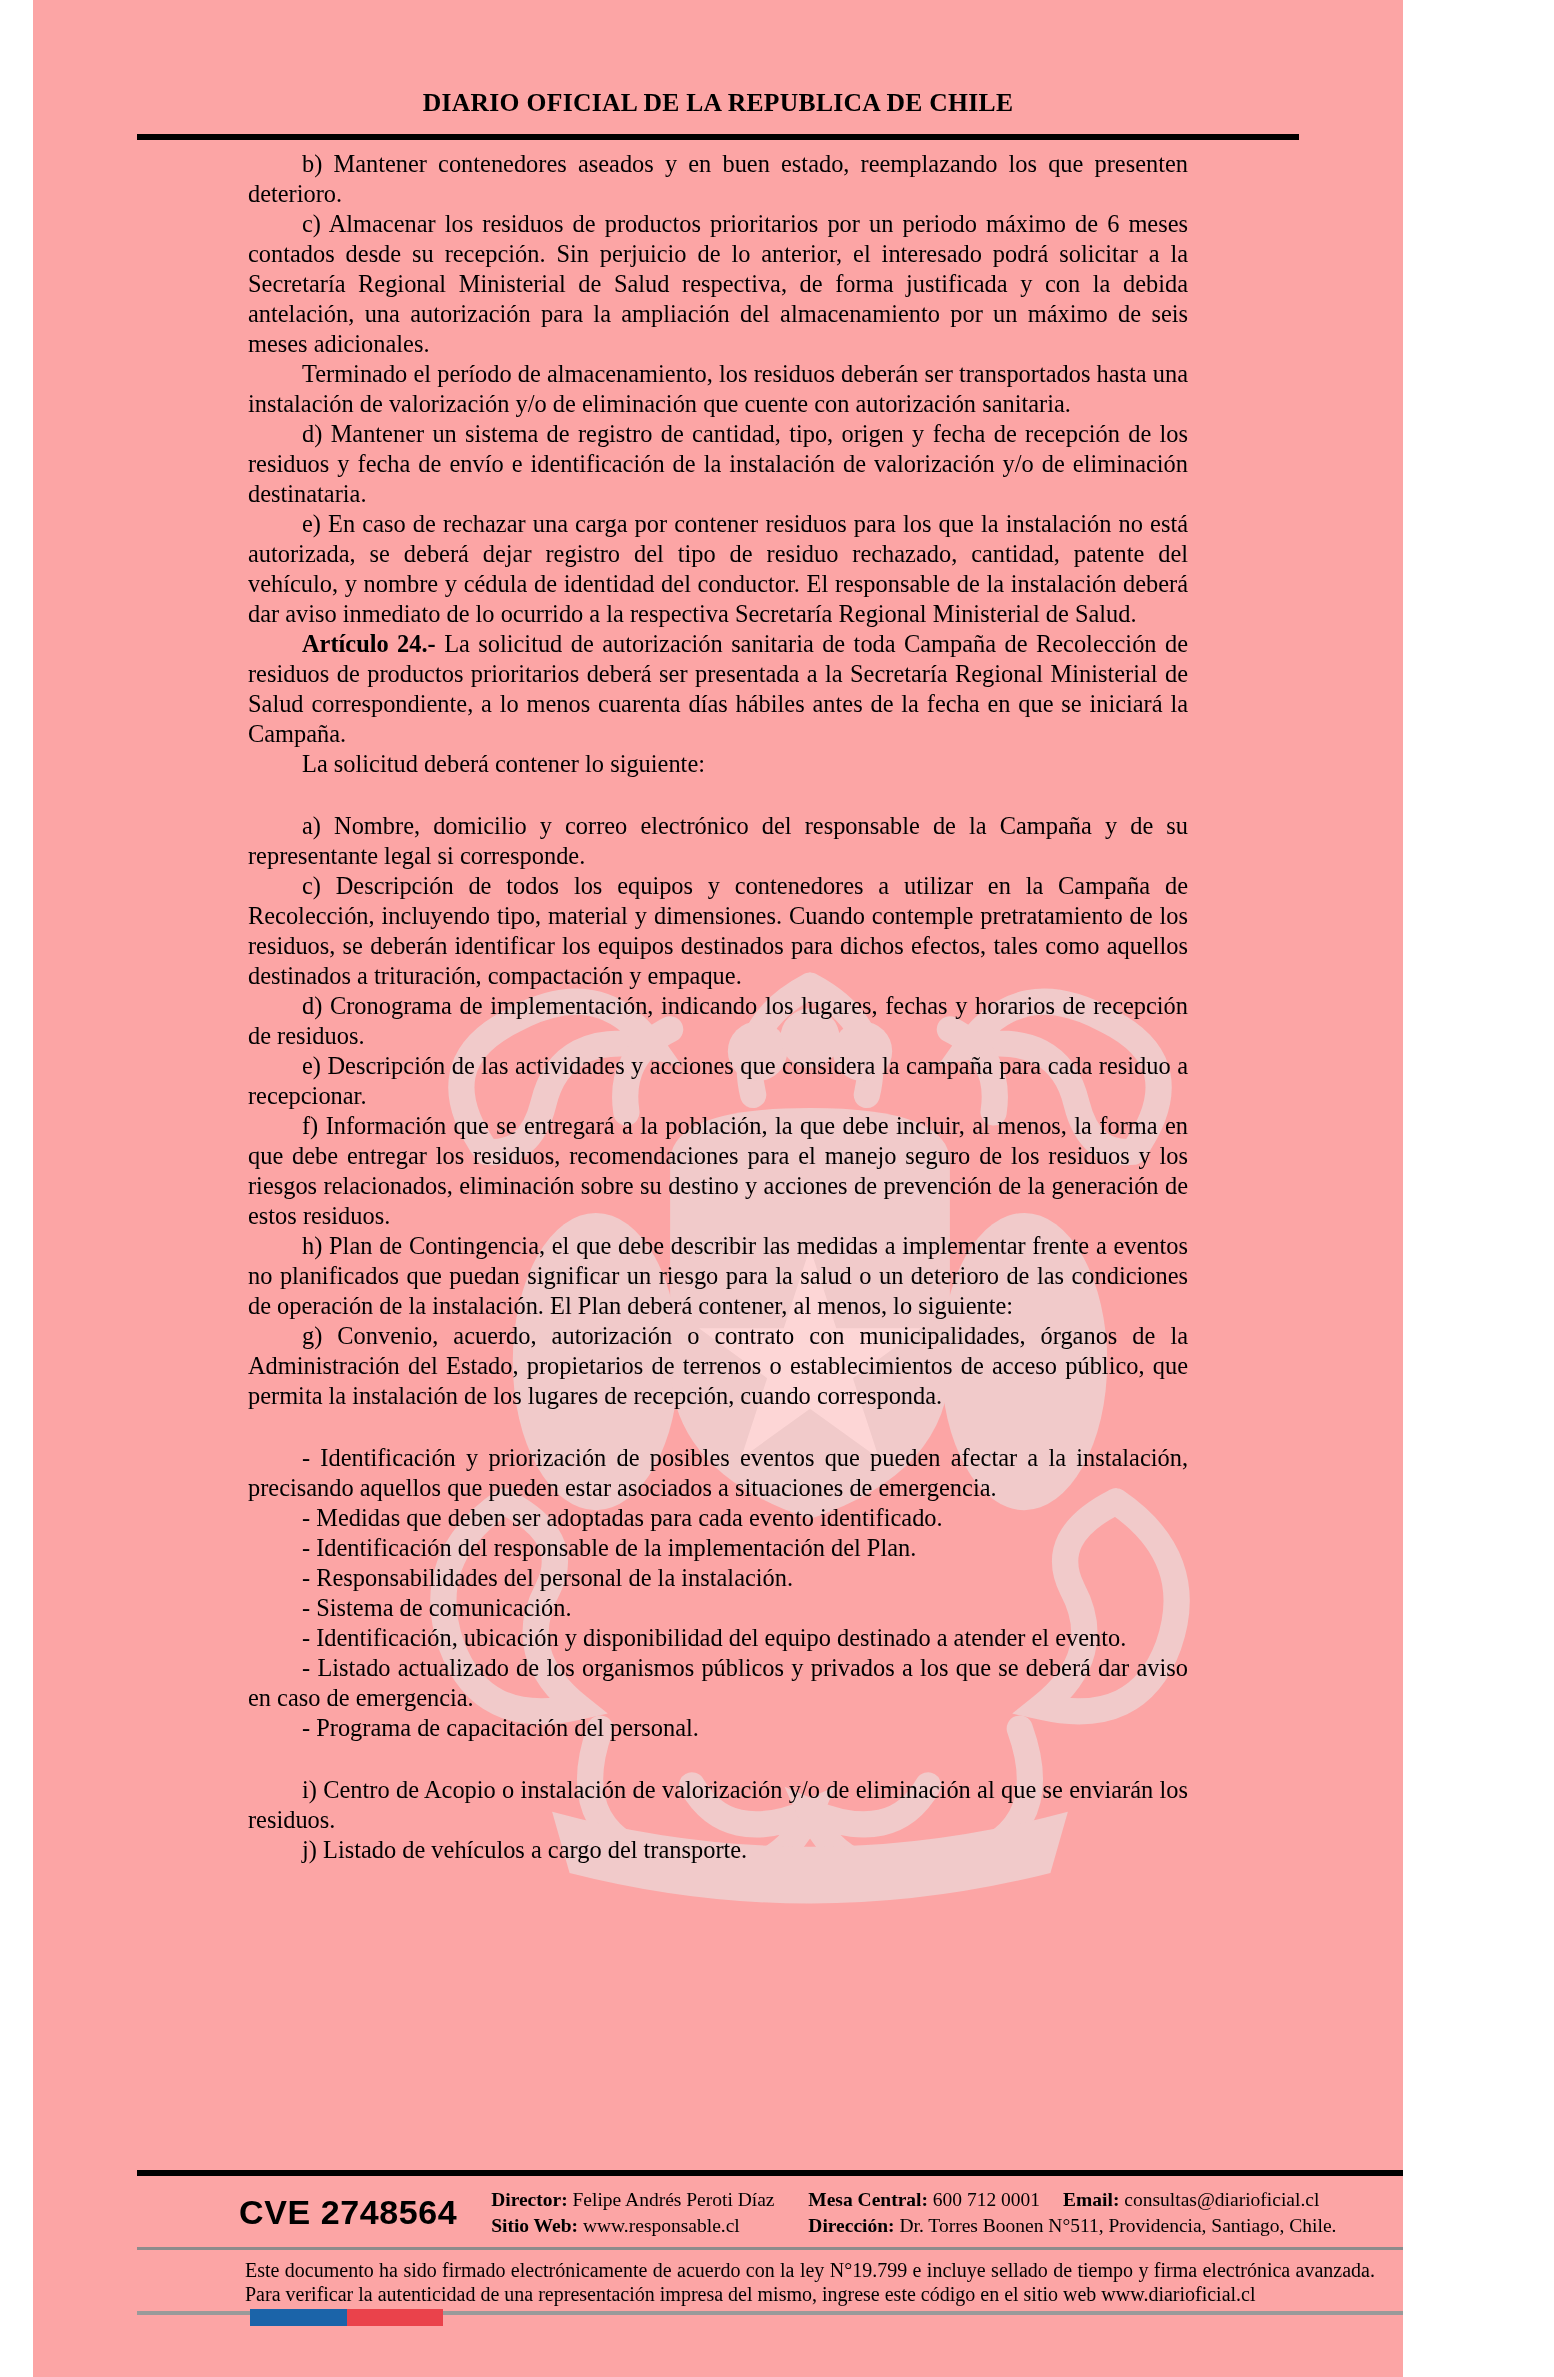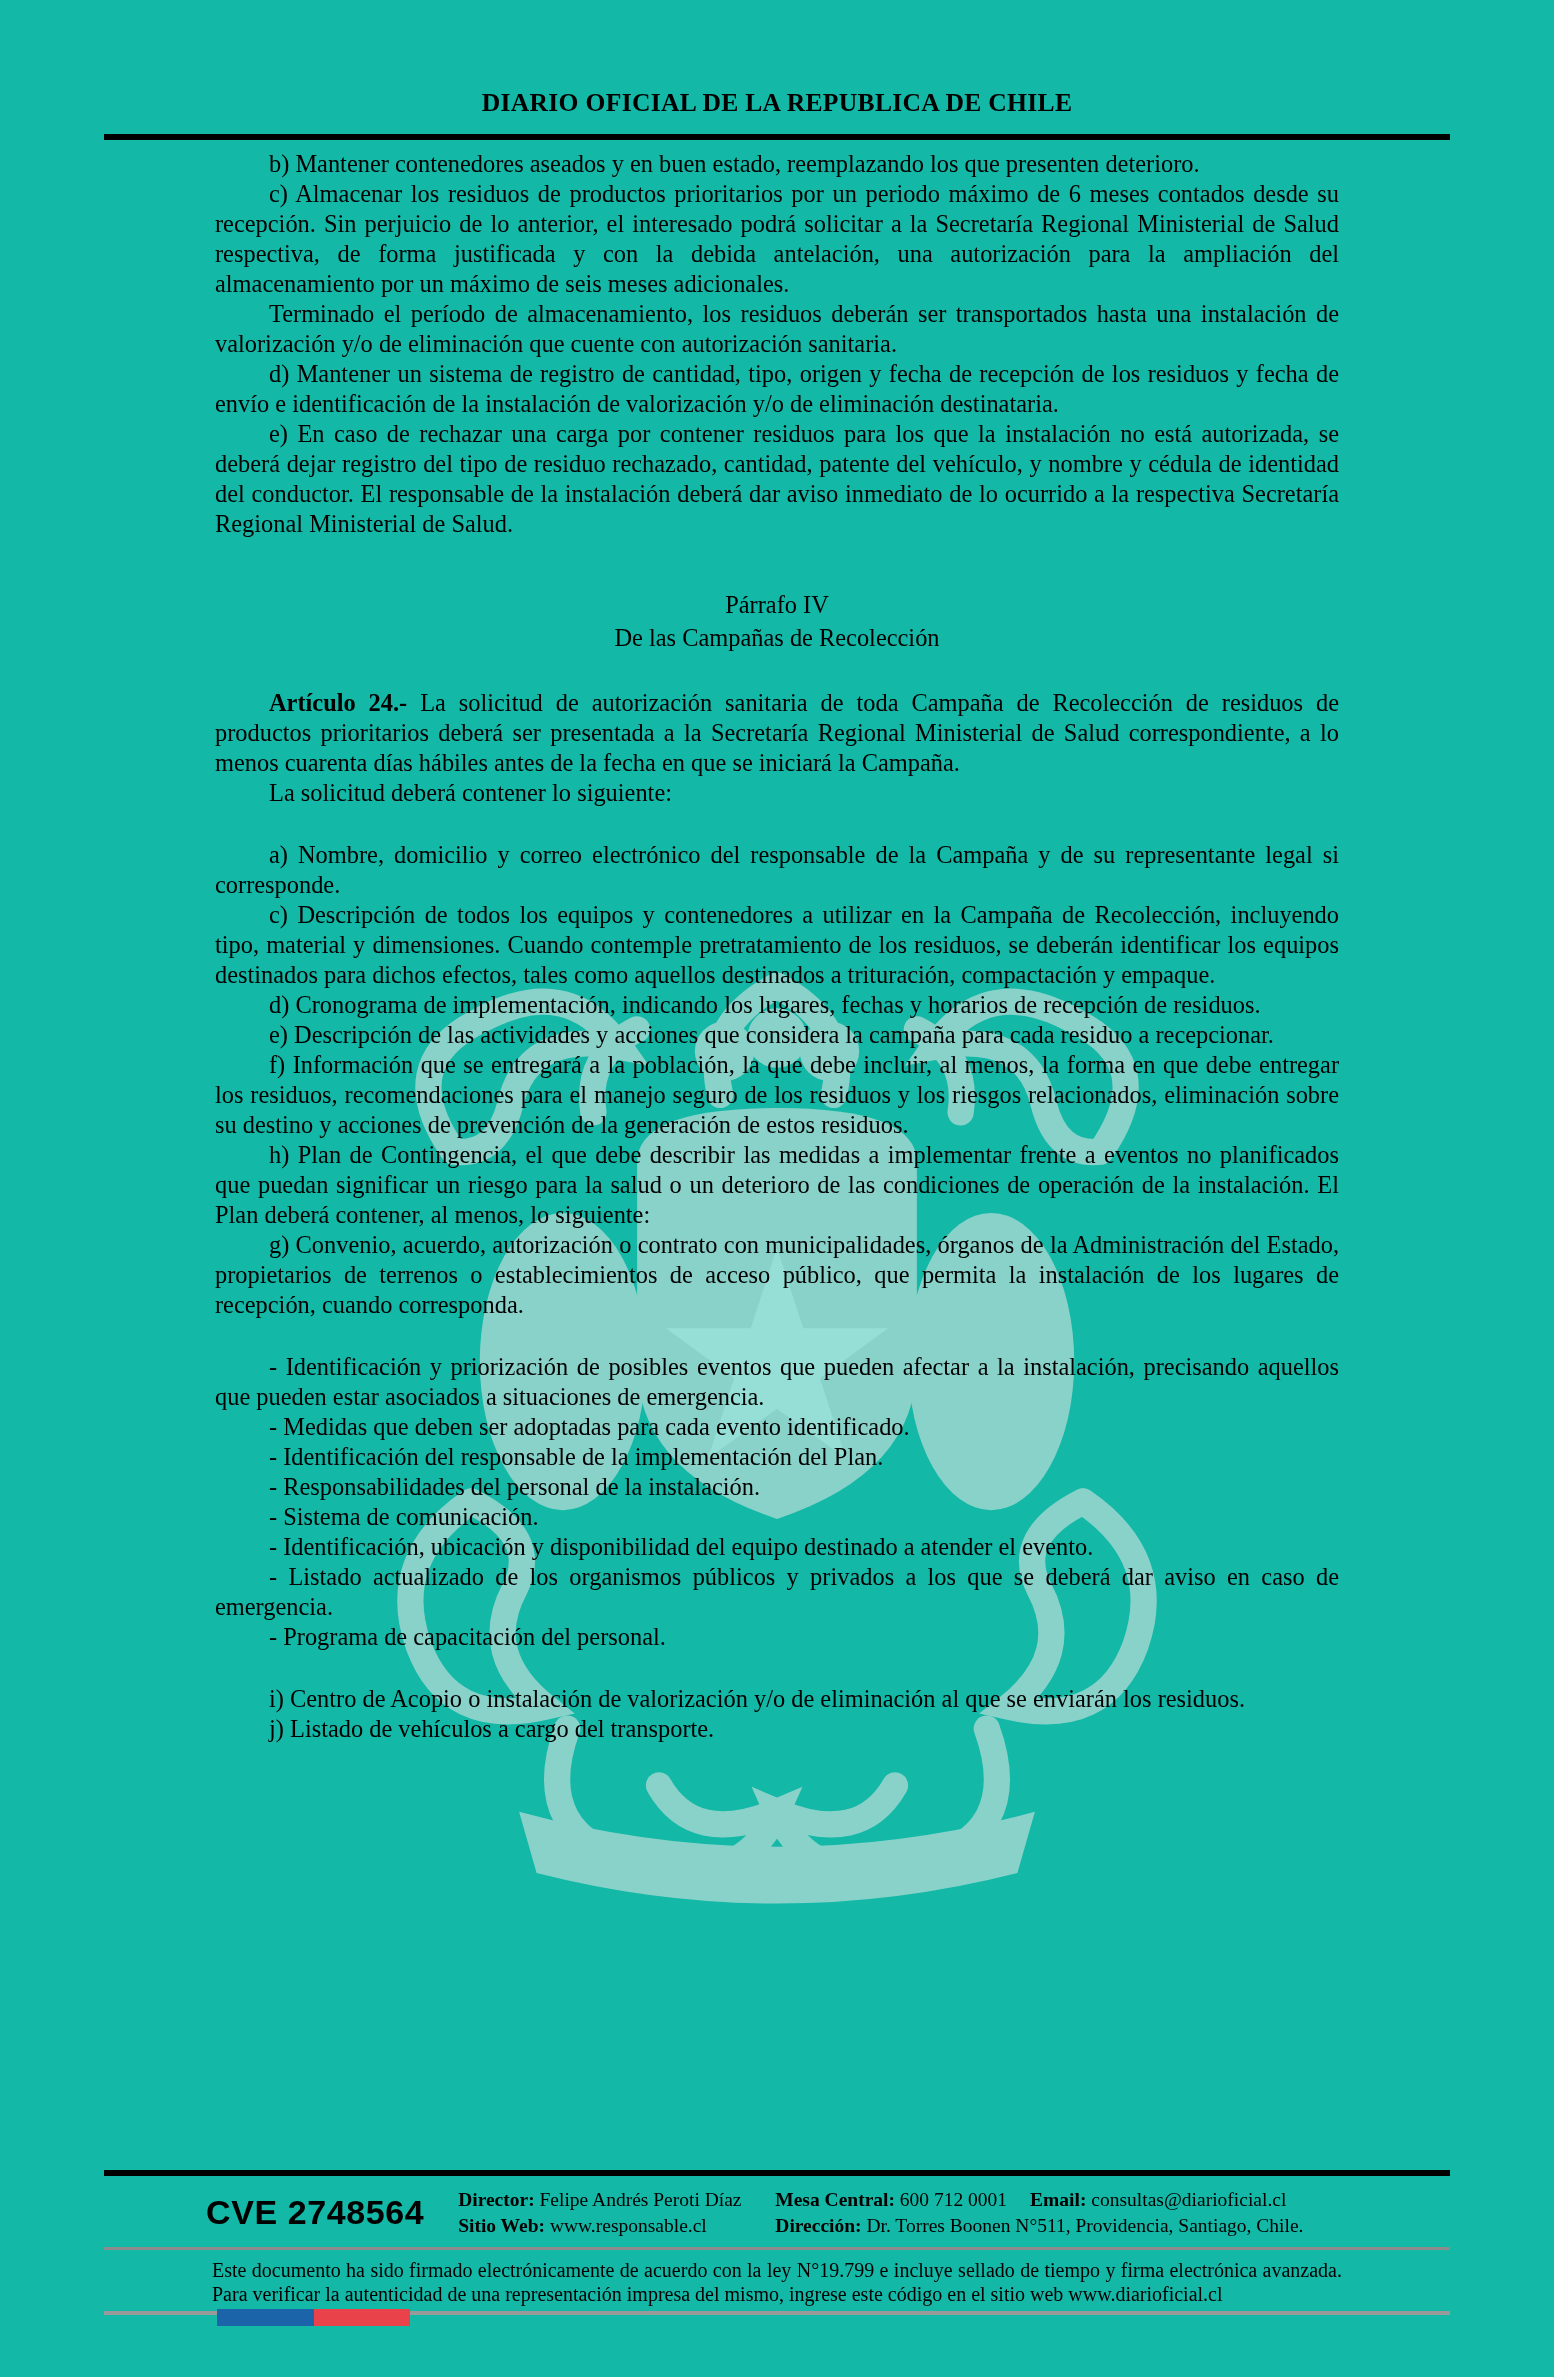--- a/index.html
+++ b/index.html
@@ -2,26 +2,27 @@
 <html style="font-size:9.8px"><head>
 <meta charset="utf-8">
 <style>
   html, body {
     margin: 0;
     padding: 0;
     background: #ffffff;
   }
   .page {
     position: relative;
-    width: 1554px;
+    width: 1370px;
     height: 2377px;
-    background: #14b8a6;
+    background: #fca5a5;
     overflow: hidden;
     font-family: "Liberation Serif", serif;
     color: #000000;
+    margin-left: 33px;
   }
 
   
   .watermark {
     position: absolute;
     left: 335px;
     top: 872px;
     width: 884px;
     height: 1049px;
     opacity: 0.55;
@@ -151,24 +152,20 @@
     <div class="rule-black-top"></div>
   </div>
 
   <div class="main">
     <p class="bp">b) Mantener contenedores aseados y en buen estado, reemplazando los que presenten deterioro.</p>
     <p class="bp">c) Almacenar los residuos de productos prioritarios por un periodo máximo de 6 meses contados desde su recepción. Sin perjuicio de lo anterior, el interesado podrá solicitar a la Secretaría Regional Ministerial de Salud respectiva, de forma justificada y con la debida antelación, una autorización para la ampliación del almacenamiento por un máximo de seis meses adicionales.</p>
     <p class="bp">Terminado el período de almacenamiento, los residuos deberán ser transportados hasta una instalación de valorización y/o de eliminación que cuente con autorización sanitaria.</p>
     <p class="bp">d) Mantener un sistema de registro de cantidad, tipo, origen y fecha de recepción de los residuos y fecha de envío e identificación de la instalación de valorización y/o de eliminación destinataria.</p>
     <p class="bp">e) En caso de rechazar una carga por contener residuos para los que la instalación no está autorizada, se deberá dejar registro del tipo de residuo rechazado, cantidad, patente del vehículo, y nombre y cédula de identidad del conductor. El responsable de la instalación deberá dar aviso inmediato de lo ocurrido a la respectiva Secretaría Regional Ministerial de Salud.</p>
 
-    <div class="center-head">
-      <div class="ch-line">Párrafo IV</div>
-      <div class="ch-line">De las Campañas de Recolección</div>
-    </div>
 
     <p class="bp"><b class="lead-bold">Artículo 24.-</b> <span>La solicitud de autorización sanitaria de toda Campaña de Recolección de residuos de productos prioritarios deberá ser presentada a la Secretaría Regional Ministerial de Salud correspondiente, a lo menos cuarenta días hábiles antes de la fecha en que se iniciará la Campaña.</span></p>
     <p class="bp">La solicitud deberá contener lo siguiente:</p>
 
     <p class="bp gap1">a) Nombre, domicilio y correo electrónico del responsable de la Campaña y de su representante legal si corresponde.</p>
     <p class="bp">c) Descripción de todos los equipos y contenedores a utilizar en la Campaña de Recolección, incluyendo tipo, material y dimensiones. Cuando contemple pretratamiento de los residuos, se deberán identificar los equipos destinados para dichos efectos, tales como aquellos destinados a trituración, compactación y empaque.</p>
     <p class="bp">d) Cronograma de implementación, indicando los lugares, fechas y horarios de recepción de residuos.</p>
     <p class="bp">e) Descripción de las actividades y acciones que considera la campaña para cada residuo a recepcionar.</p>
     <p class="bp">f) Información que se entregará a la población, la que debe incluir, al menos, la forma en que debe entregar los residuos, recomendaciones para el manejo seguro de los residuos y los riesgos relacionados, eliminación sobre su destino y acciones de prevención de la generación de estos residuos.</p>
     <p class="bp">h) Plan de Contingencia, el que debe describir las medidas a implementar frente a eventos no planificados que puedan significar un riesgo para la salud o un deterioro de las condiciones de operación de la instalación. El Plan deberá contener, al menos, lo siguiente:</p>

